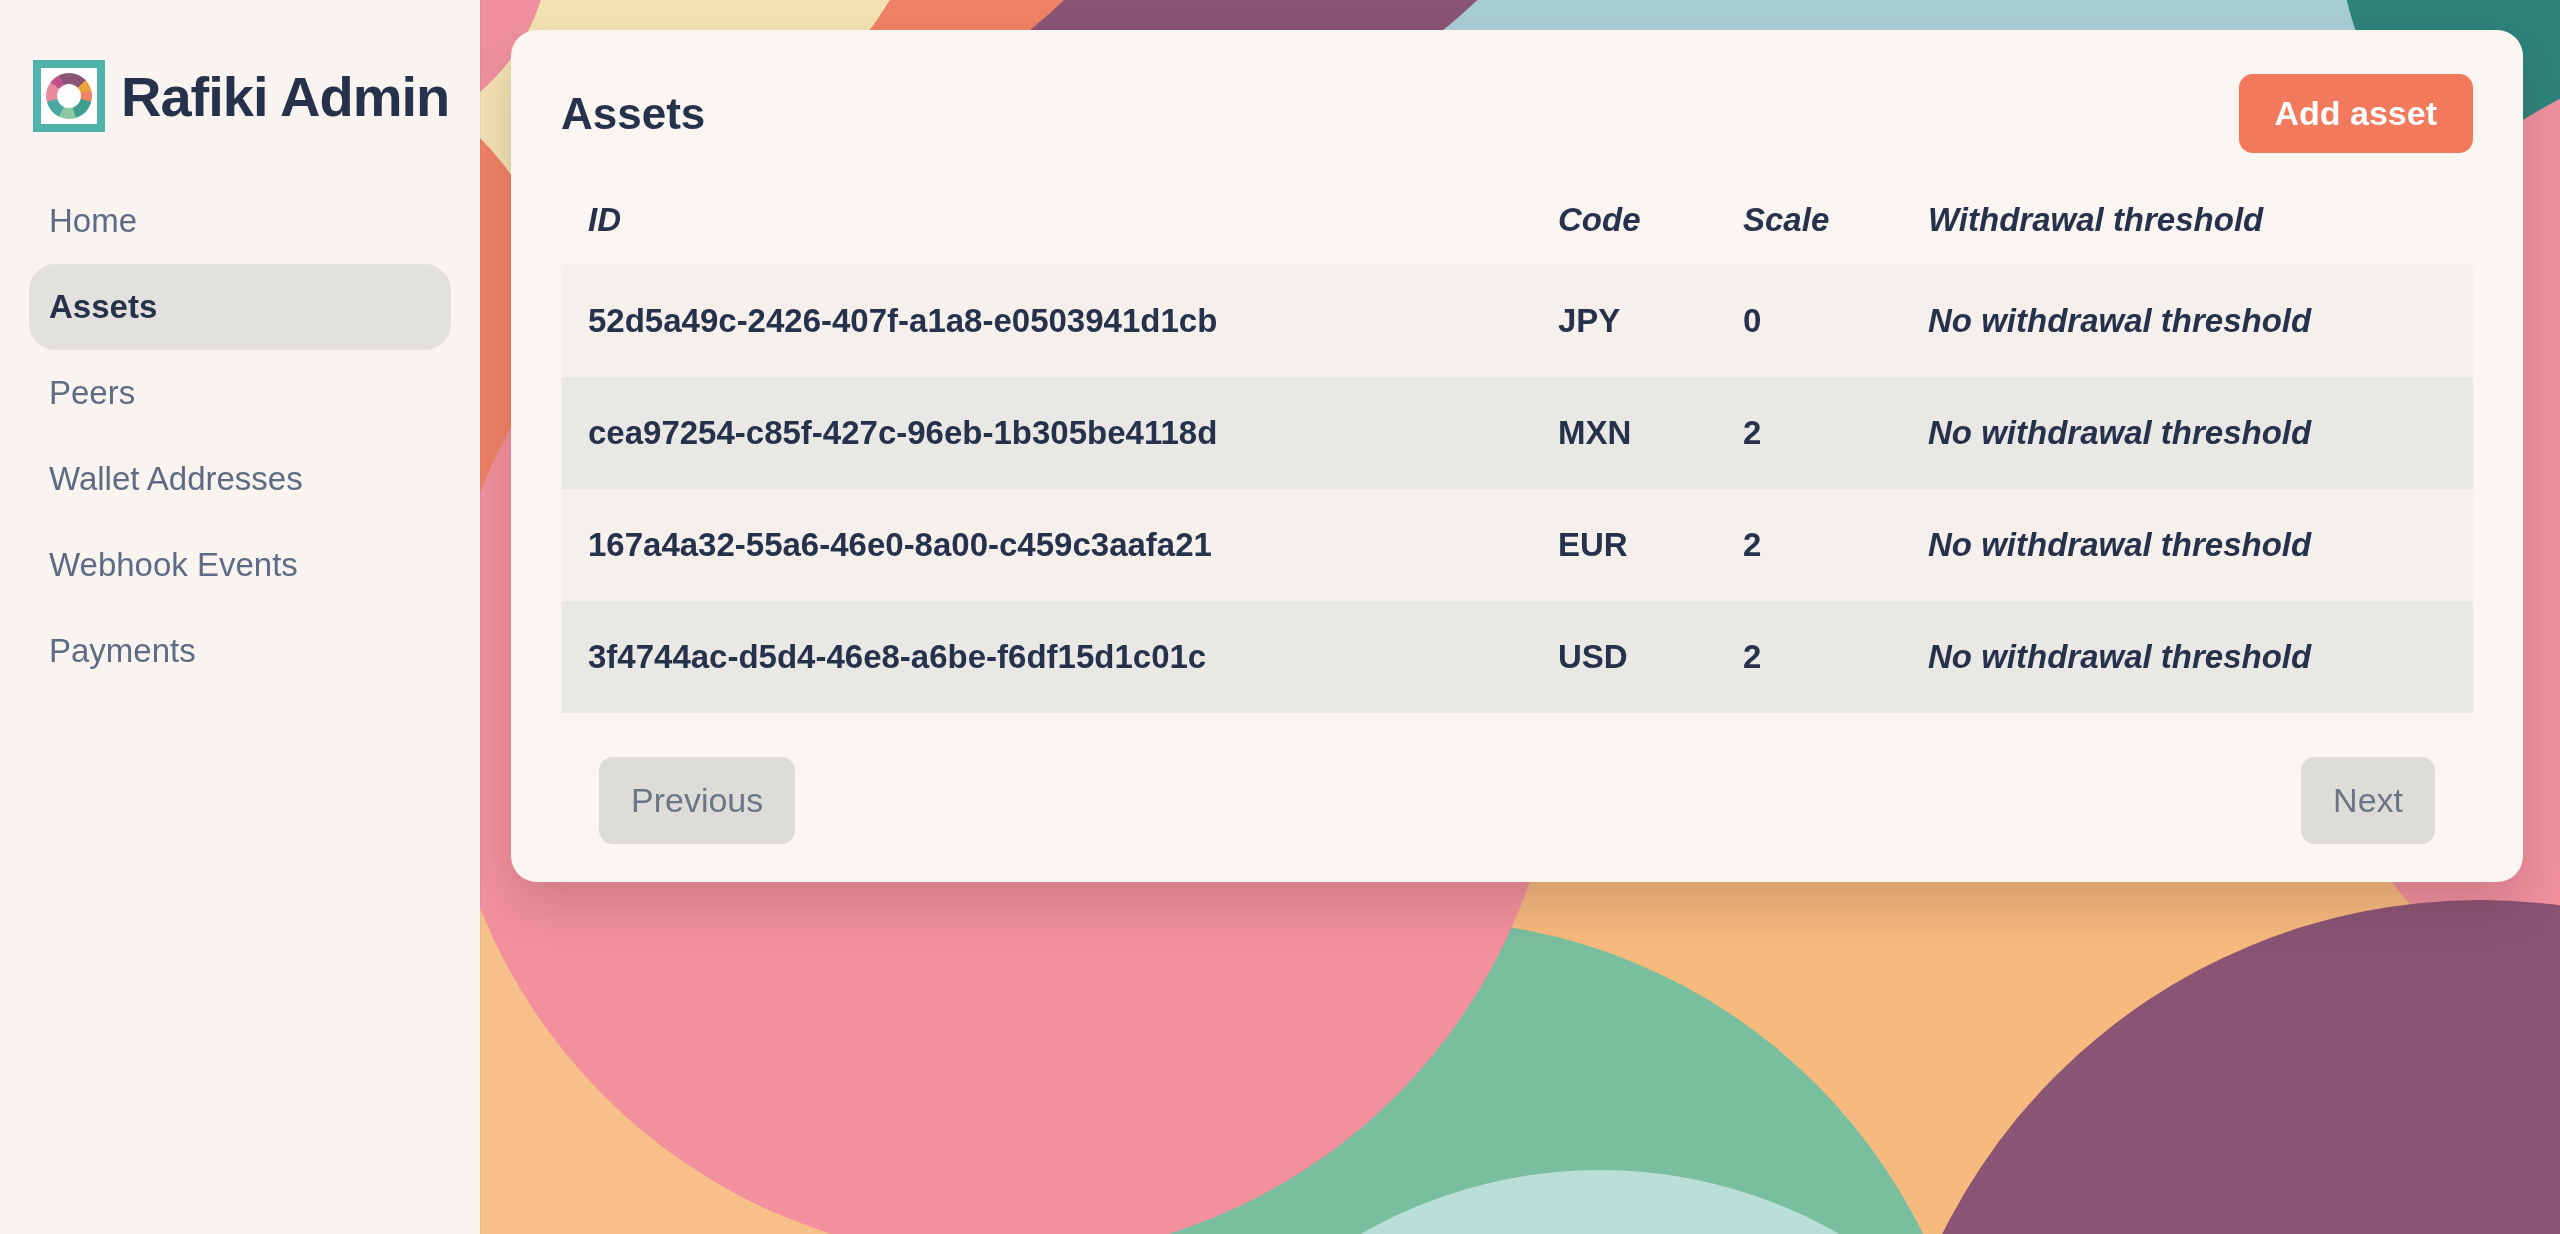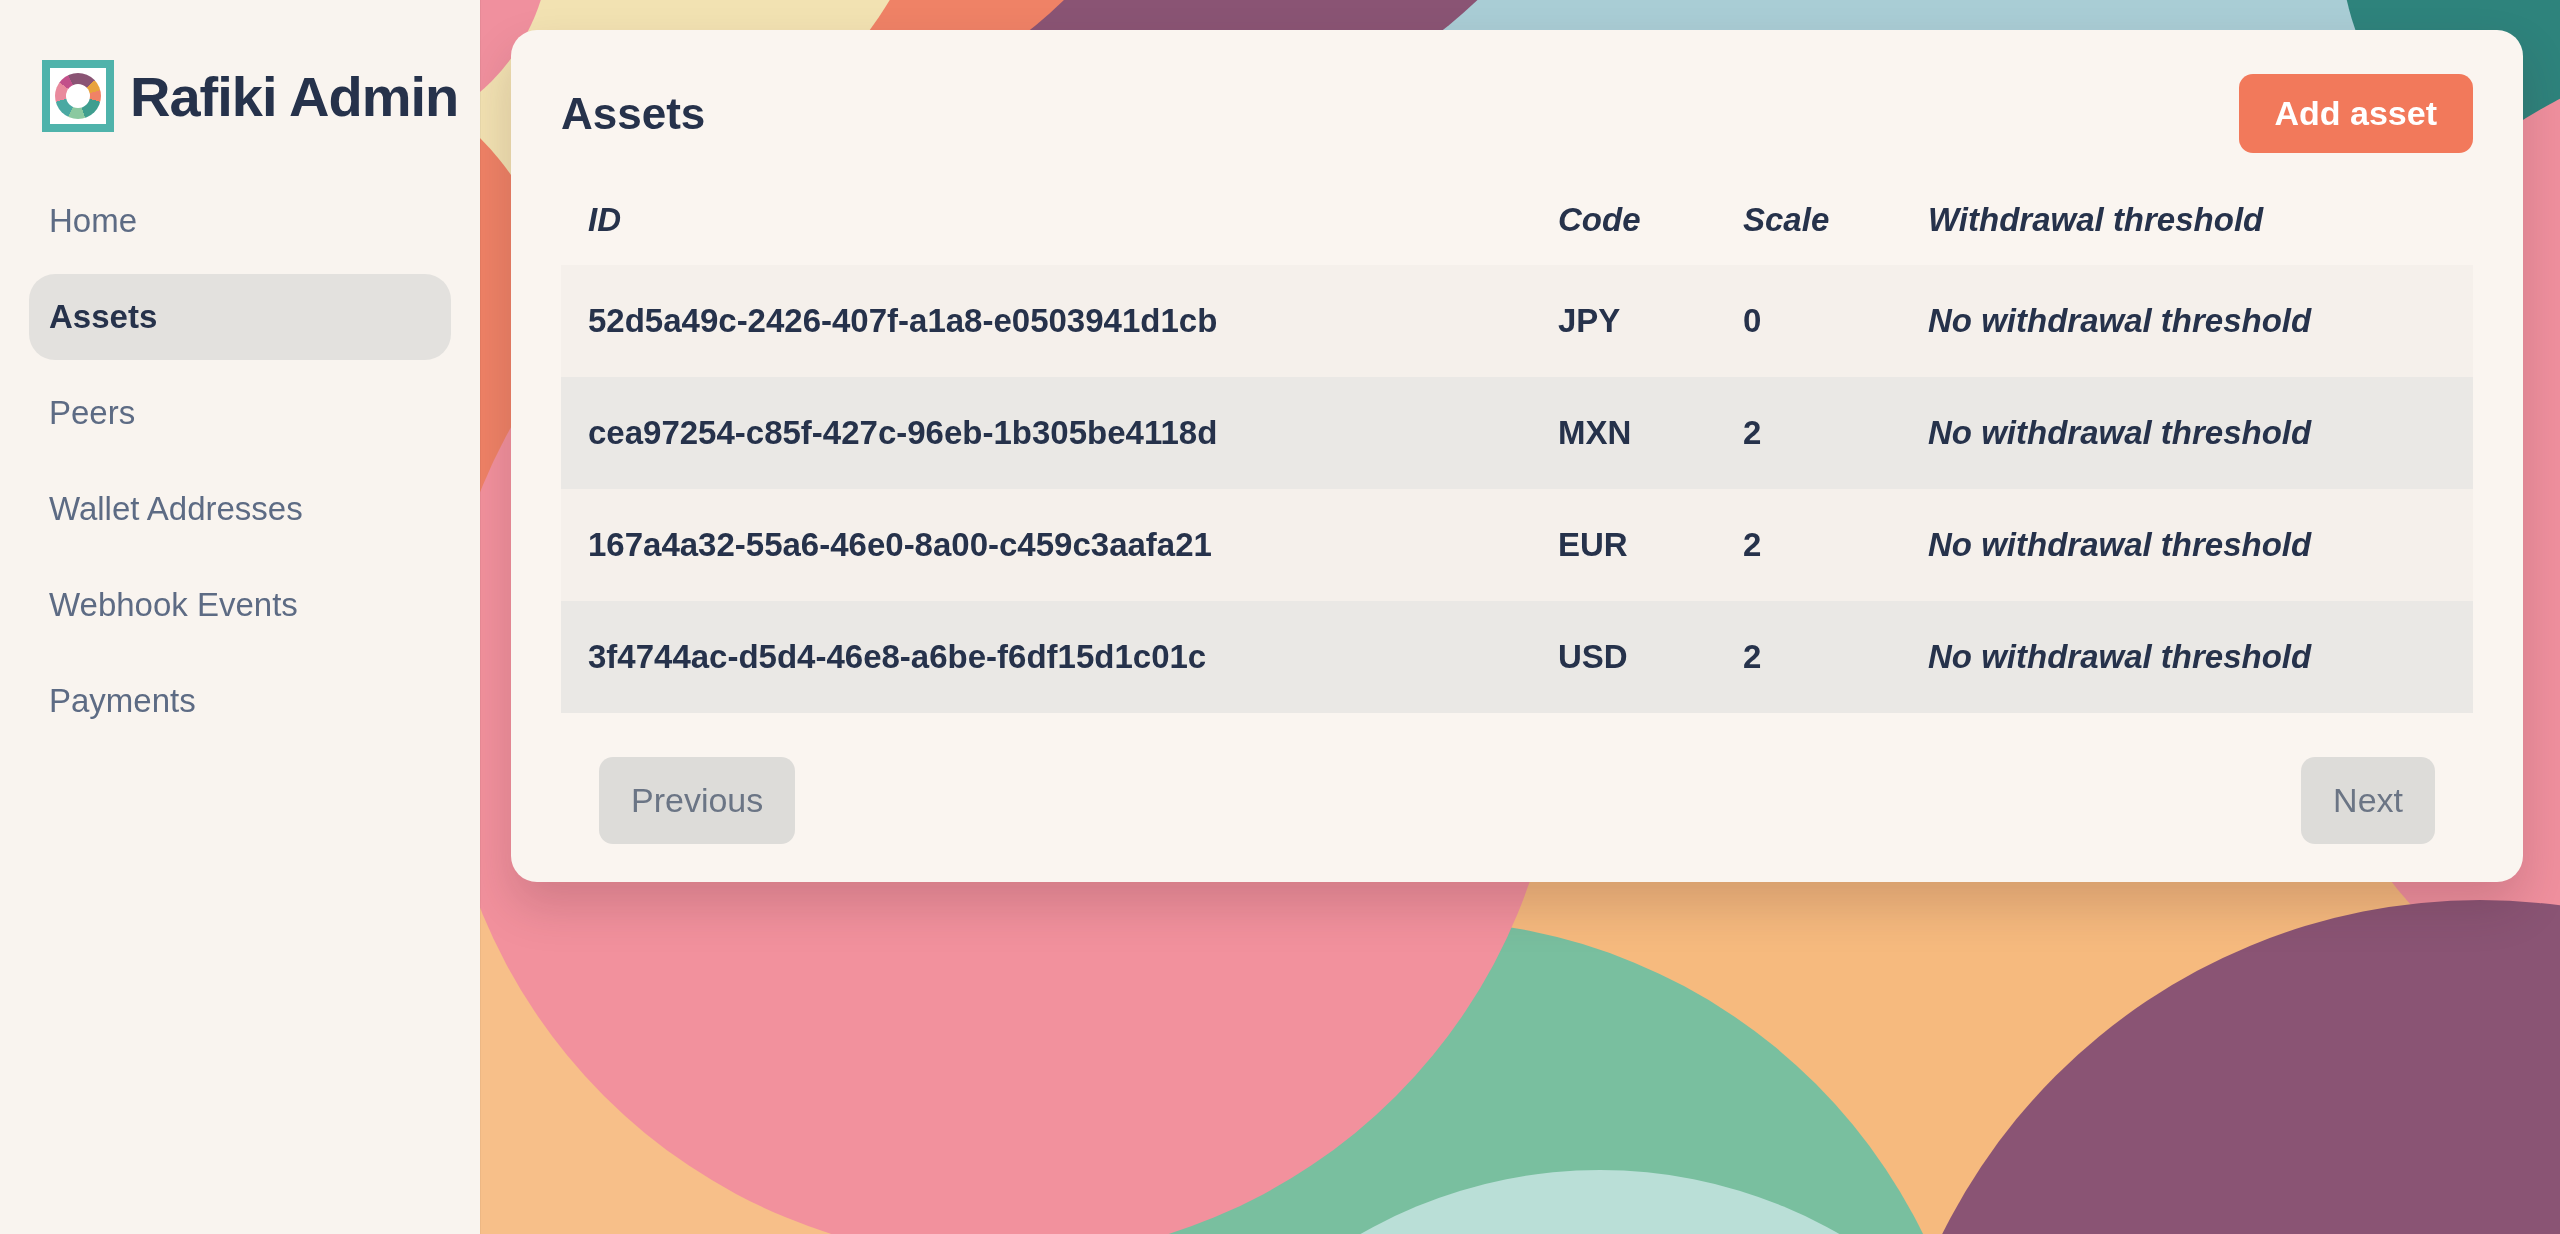--- a/index.html
+++ b/index.html
@@ -22,38 +22,38 @@
   }
   .backdrop{position:absolute;left:0;top:0;width:2560px;height:1234px;}
 
   
   .sidebar{
     position:absolute;left:0;top:0;width:480px;height:1234px;
     background:var(--sidebar-cream);z-index:3;
     padding-top:60px;
     box-shadow:1px 0 0 rgba(0,0,0,0.04);
   }
-  .logo-row{display:flex;align-items:center;gap:16px;margin-left:42px;}
+  .logo-row{display:flex;align-items:center;gap:16px;margin-left:33px;}
   .logo-box{
     width:72px;height:72px;background:#fff;border:8px solid var(--logo-teal);
     display:flex;align-items:center;justify-content:center;flex:0 0 auto;
   }
   .logo-donut{
     width:46px;height:46px;border-radius:50%;position:relative;
     background:conic-gradient(from 0deg,
       #8a5474 0 13%, #e8a33d 13% 21%, #f08266 21% 29%, #3f9e8f 29% 45%,
       #8bc9a0 45% 57%, #4aa9a2 57% 71%, #e98a9d 71% 85%, #c2508a 85% 93%, #8a5474 93% 100%);
   }
   .logo-donut::after{
     content:"";position:absolute;left:50%;top:50%;width:24px;height:24px;
     transform:translate(-50%,-50%);border-radius:50%;background:#fff;
   }
   .brand{font-size:56px;font-weight:bold;color:var(--navy);letter-spacing:-1px;}
 
-  .nav{margin-top:46px;padding:0 29px;display:flex;flex-direction:column;gap:10px;}
+  .nav{margin-top:46px;padding:0 29px;display:flex;flex-direction:column;}
   .nav-item{
     height:86px;display:flex;align-items:center;border-radius:26px;
     padding-left:20px;font-size:33px;color:var(--slate);cursor:pointer;
   }
   .nav-item.active{background:var(--pill);color:var(--navy);font-weight:600;}
 
   
   .card{
     position:absolute;left:511px;top:30px;width:2012px;height:852px;
     background:var(--cream);border-radius:26px;z-index:2;

